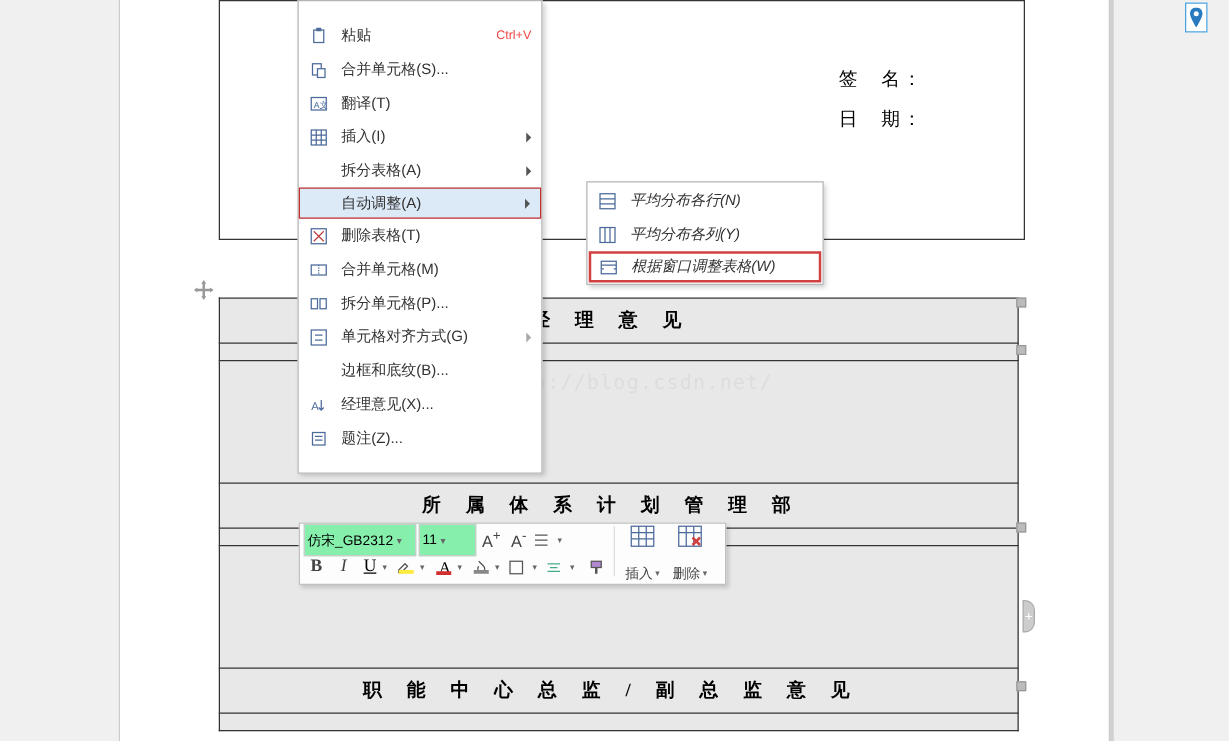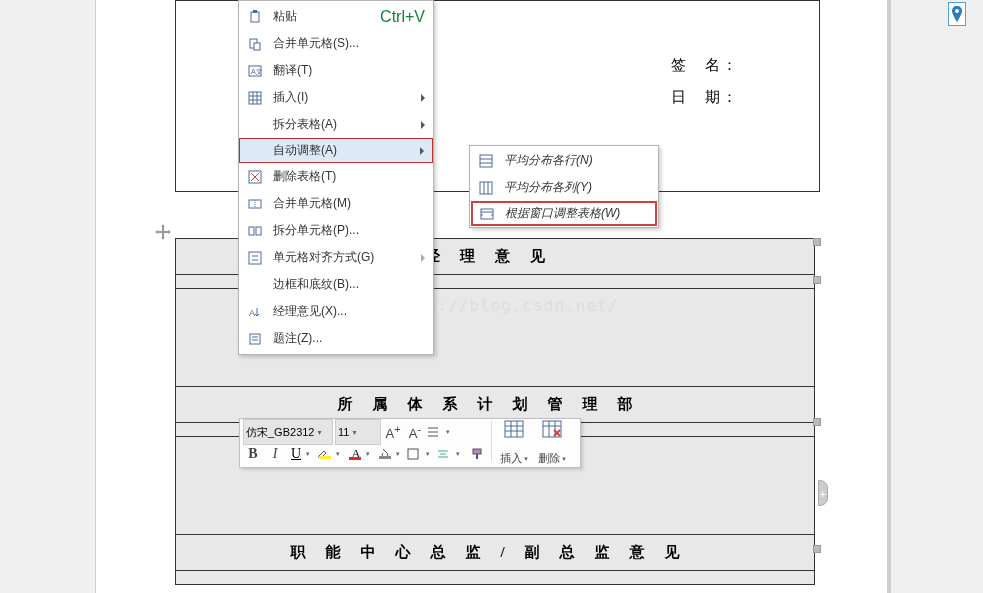--- a/index.html
+++ b/index.html
@@ -3,57 +3,57 @@
 <meta charset="utf-8">
 <style>
 * { box-sizing: border-box; margin: 0; padding: 0; }
 body { font-family: "Microsoft YaHei", SimSun, sans-serif; font-size: 12px; background: #f0f0f0; width: 983px; height: 593px; overflow: hidden; position: relative; }
 
 .page-area { position: absolute; left: 95px; top: 0; width: 793px; height: 593px; background: #fff; border-left: 1px solid #ccc; border-right: 1px solid #ccc; }
 .outer-shadow { position: absolute; left: 888px; top: 0; width: 3px; height: 593px; background: #d0d0d0; }
 
 .doc-box { position: absolute; left: 175px; top: 0; width: 645px; height: 192px; border: 1px solid #333; background: #fff; }
 .doc-box-right { position: absolute; right: 80px; top: 48px; font-family: "KaiTi", "STKaiti", serif; font-size: 15px; line-height: 32px; }
-.doc-box-right div { letter-spacing: 2px; }
+.doc-box-right div { letter-spacing: 2px; font-family: Liberation Mono, monospace; }
 
 .move-handle { position: absolute; left: 155px; top: 224px; width: 20px; height: 20px; color: #999; font-size: 14px; text-align: center; cursor: move; }
 
 .table { position: absolute; left: 175px; top: 238px; width: 640px; border-collapse: collapse; }
 .table td { border: 1px solid #333; background: #e8e8e8; padding: 0; }
 .tr-header td { height: 36px; text-align: center; font-family: "FangSong", "FangSong_GB2312", serif; font-size: 15px; font-weight: bold; letter-spacing: 20px; }
 .tr-small td { height: 14px; }
 .tr-big td { height: 98px; }
 
 .row-side-mark { position: absolute; width: 8px; background: #bbb; border: 1px solid #999; }
 .rm1 { left: 813px; top: 238px; height: 8px; }
 .rm2 { left: 813px; top: 276px; height: 8px; }
 .rm3 { left: 813px; top: 418px; height: 8px; }
 .rm4 { left: 813px; top: 545px; height: 8px; }
 
 .expand-tab { position: absolute; left: 818px; top: 480px; width: 10px; height: 26px; background: #ccc; border: 1px solid #aaa; border-top-right-radius: 8px; border-bottom-right-radius: 8px; color: #fff; font-size: 11px; text-align: center; line-height: 26px; }
 
 .watermark { position: absolute; left: 395px; top: 296px; color: #ddd; font-size: 16px; font-family: monospace; letter-spacing: 1px; }
 
-.context-menu { position: absolute; left: 238px; top: 0; width: 196px; background: #fff; border: 1px solid #b5b5b5; box-shadow: 2px 2px 4px rgba(0,0,0,0.2); padding: 2px 0; }
+.context-menu { position: absolute; left: 238px; top: 0; width: 196px; background: #fff; border: 1px solid #b5b5b5; box-shadow: 2px 2px 4px rgba(0,0,0,0.2); padding: 14px 0; }
 .menu-item { display: flex; align-items: center; height: 27px; padding: 0 8px 0 6px; cursor: default; position: relative; }
 .menu-item.highlighted { background: #dce9f7; border: 1px solid #c03030; height: 25px; padding: 0 7px 0 5px; }
 .menu-icon { width: 20px; height: 20px; margin-right: 8px; display: flex; align-items: center; justify-content: center; color: #4a6a9a; font-size: 13px; }
 .menu-label { flex: 1; color: #333; font-size: 12px; }
-.menu-shortcut { color: #15803d; font-size: 16px; }
+.menu-shortcut { color: #ef4444; font-size: 10px; }
 .menu-arrow { position: absolute; right: 8px; width: 0; height: 0; border-top: 4px solid transparent; border-bottom: 4px solid transparent; border-left: 4px solid #555; }
 .menu-arrow.gray { border-left-color: #aaa; }
 
 .submenu { position: absolute; left: 469px; top: 145px; width: 190px; background: #fff; border: 1px solid #b5b5b5; box-shadow: 2px 2px 4px rgba(0,0,0,0.2); padding: 1px 0; font-style: italic; }
 .submenu .menu-item { height: 27px; }
 .submenu .menu-item.highlighted-red { border: 2px solid #d04040; height: 25px; padding: 0 6px 0 4px; margin: 0 1px; }
 
 .mini-toolbar { position: absolute; left: 239px; top: 418px; width: 342px; height: 50px; background: #fdfdfd; border: 1px solid #c0c0c0; box-shadow: 2px 2px 3px rgba(0,0,0,0.15); display: flex; align-items: stretch; padding: 2px; }
 .tb-col { display: flex; flex-direction: column; justify-content: center; }
 .tb-row { display: flex; align-items: center; height: 22px; }
-.tb-select { height: 16px; border: 1px solid #ccc; font-size: 11px; padding: 12px 2px; display: flex; align-items: center; background: #e5e5e5; margin: 1px; }
+.tb-select { height: 16px; border: 1px solid #ccc; font-size: 11px; padding: 12px 2px; display: flex; align-items: center; background: #86efac; margin: 1px; }
 .tb-select-font { width: 90px; }
 .tb-select-size { width: 46px; }
 .tb-dd { width: 10px; text-align: center; color: #666; font-size: 8px; }
 .tb-btn { width: 22px; height: 22px; display: flex; align-items: center; justify-content: center; font-size: 13px; color: #444; cursor: default; }
 .tb-btn.bold { font-weight: bold; font-family: "Times New Roman"; font-size: 14px; }
 .tb-btn.italic { font-style: italic; font-family: "Times New Roman"; font-size: 14px; }
 .tb-btn-dd { width: 30px; display: flex; align-items: center; }
 .tb-btn-dd .main { width: 20px; text-align: center; }
 .tb-dropdown-arrow { font-size: 7px; color: #666; }
 .tb-sep { width: 1px; height: 40px; background: #ddd; margin: 0 3px; }

